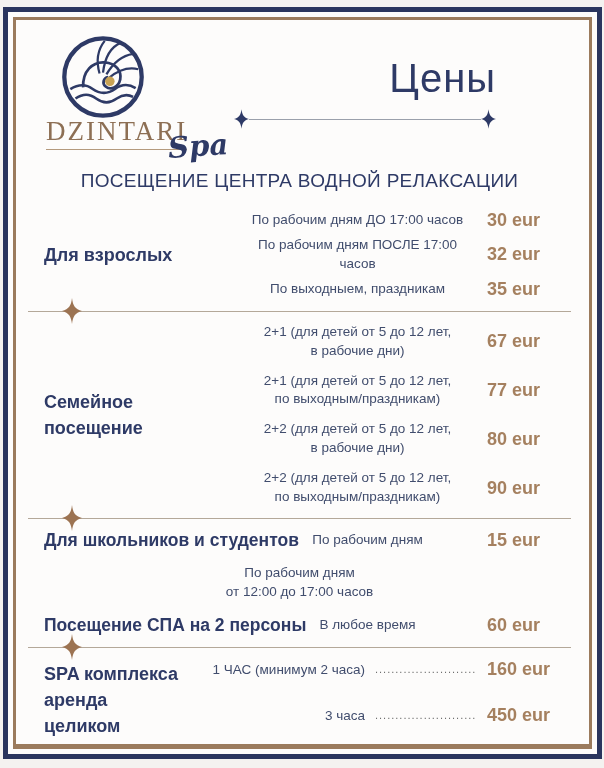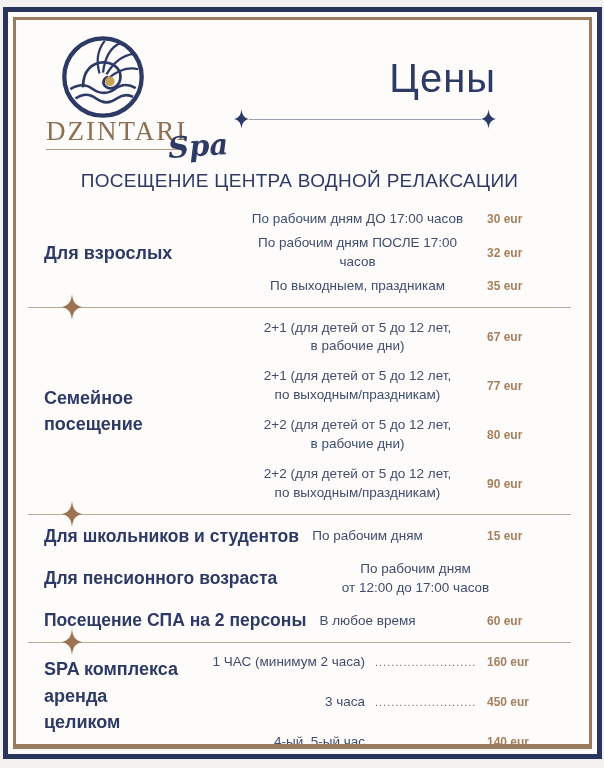--- a/index.html
+++ b/index.html
@@ -62,21 +62,21 @@
     white-space:pre-line;line-height:1.45;
   }
   .cat-col.top{align-items:flex-start;padding-top:2px;}
   .rows-col{flex:1;display:flex;flex-direction:column;justify-content:center;}
   .row{display:flex;align-items:center;}
   .desc{
     flex:1;text-align:center;color:#414d6d;font-size:13.5px;
     white-space:pre-line;line-height:1.4;
   }
   .price{
-    width:96px;color:#a5805f;font-weight:bold;font-size:12px;
+    width:96px;color:#a5805f;font-weight:bold;font-size:18px;
     text-align:left;padding-left:12px;box-sizing:border-box;
   }
   .sec1 .rows-col{gap:5px;}
   .sec2 .rows-col{gap:11px;}
   .sec3{flex-direction:column;gap:13px;}
   .sec3 .row3{display:flex;align-items:center;}
   .sec3 .cat-inline{
     width:232px;color:#2e3a66;font-weight:bold;font-size:17.5px;
     padding-left:16px;box-sizing:border-box;white-space:nowrap;
   }
@@ -193,21 +193,20 @@
       </svg>
     </div>
 
     <div class="section sec3">
       <div class="row3">
         <div class="cat-inline">Для школьников и студентов</div>
         <div class="desc">По рабочим дням</div>
         <div class="price">15 eur</div>
       </div>
       <div class="row3">
-        <div class="cat-inline">Для пенсионного возраста</div>
         <div class="desc">По рабочим дням
 от 12:00 до 17:00 часов</div>
       </div>
       <div class="row3">
         <div class="cat-inline">Посещение СПА на 2 персоны</div>
         <div class="desc">В любое время</div>
         <div class="price">60 eur</div>
       </div>
     </div>
 

